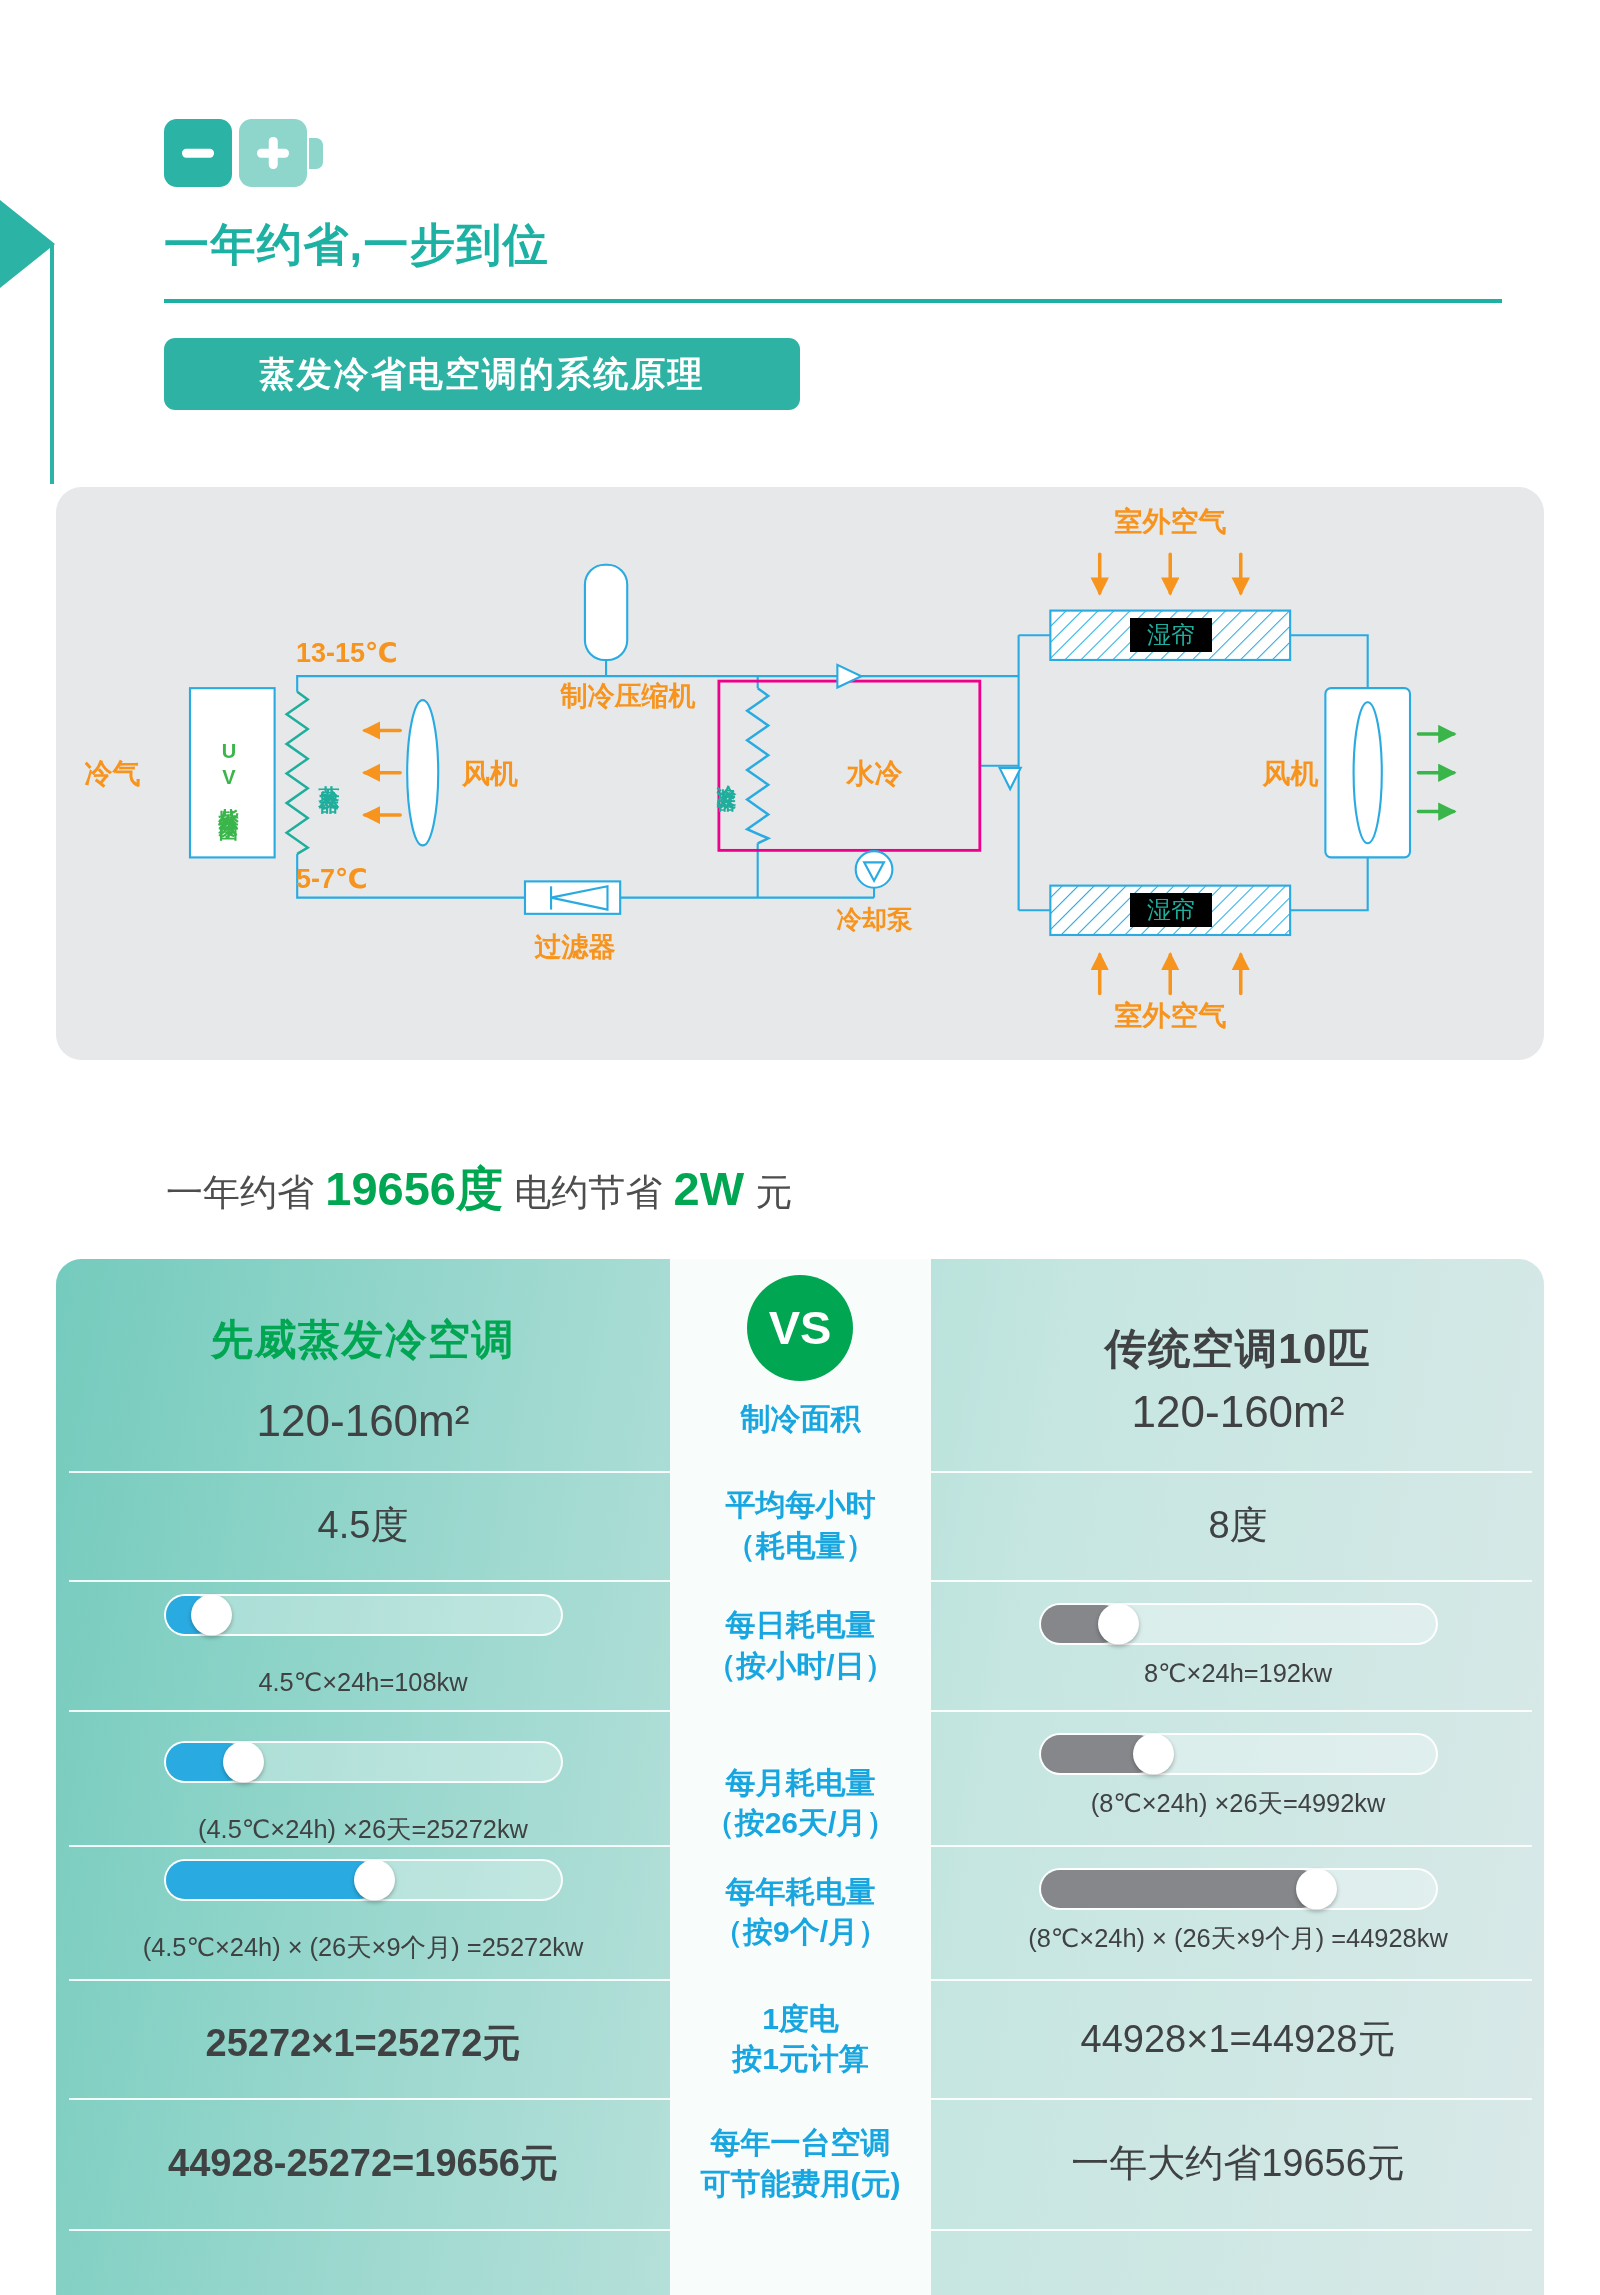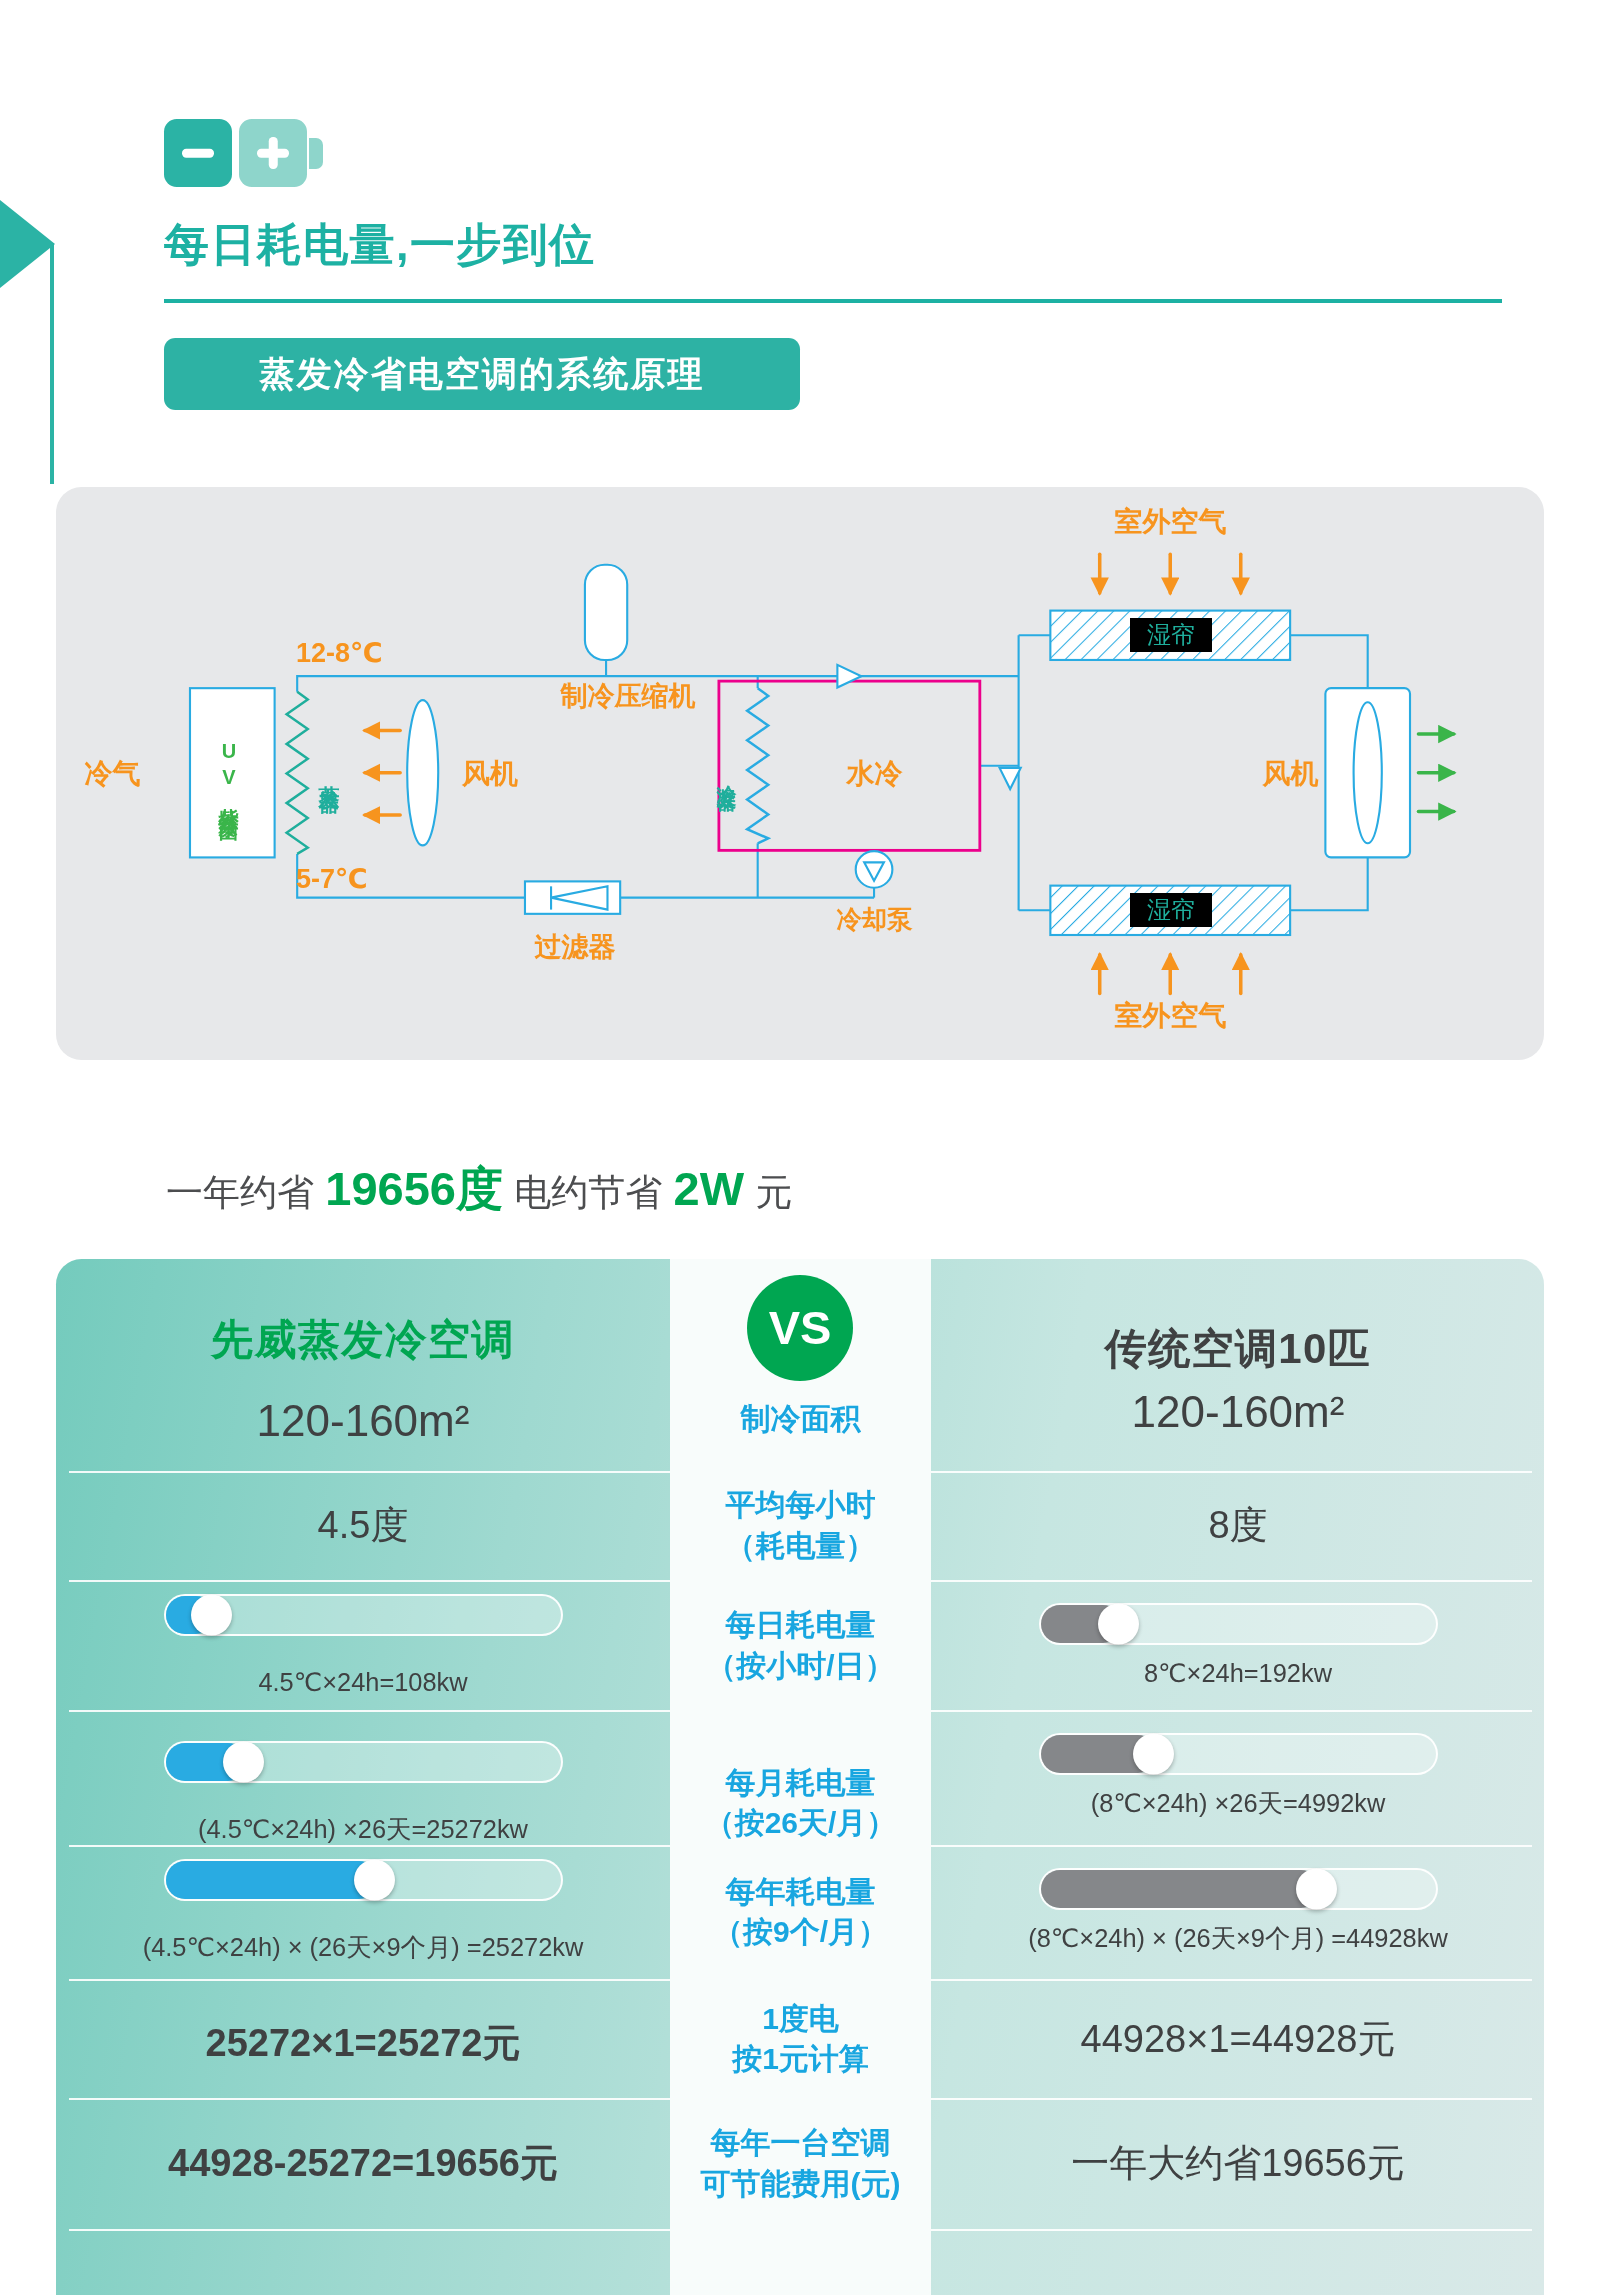--- a/index.html
+++ b/index.html
@@ -73,21 +73,21 @@
     <div class="bat-b">
         <span class="bar-h"></span>
         <span class="bar-v"></span>
       </div>
     <div class="bat-nub"></div>
   </div>
 
   <div class="ribbon-arrow"></div>
   <div class="ribbon-line"></div>
 
-  <h1 class="page-title">每日耗电量,一步到位</h1>
+  <h1 class="page-title">一年约省,一步到位</h1>
   <div class="title-underline"></div>
   <div class="section-badge">蒸发冷省电空调的系统原理</div>
 
   <div class="panel">
     <svg width="1488" height="573" viewBox="0 0 2110 812">
       <defs>
         <pattern id="hatch" width="16" height="16" patternUnits="userSpaceOnUse" patternTransform="rotate(45)">
           <line x1="0" y1="0" x2="0" y2="16" stroke="#29abe2" stroke-width="3"></line>
         </pattern>
         <marker id="ah-o" markerWidth="30" markerHeight="30" refX="22" refY="13" orient="auto" markerUnits="userSpaceOnUse">
@@ -167,21 +167,21 @@
         <line x1="1932" y1="350" x2="1982" y2="350" marker-end="url(#ah-g)"></line>
         <line x1="1932" y1="405" x2="1982" y2="405" marker-end="url(#ah-g)"></line>
         <line x1="1932" y1="460" x2="1982" y2="460" marker-end="url(#ah-g)"></line>
       </g>
     </svg>
 
     <div class="dlabel" style="left:14px;top:272px;width:85px;font-size:28px;">冷气</div>
     <div class="dlabel vtext" style="left:162px;top:212px;height:150px;font-size:20px;color:#3ab54a;">UV紫外灯杀菌</div>
     <div class="dlabel vtext" style="left:262px;top:217px;height:141px;font-size:21px;color:#1fae9c;">蒸发器</div>
     <div class="dlabel" style="left:388px;top:272px;width:92px;font-size:28px;">风机</div>
-    <div class="dlabel" style="left:240px;top:152px;width:127px;font-size:27px;text-align:left;">12-8℃</div>
+    <div class="dlabel" style="left:240px;top:152px;width:127px;font-size:27px;text-align:left;">13-15℃</div>
     <div class="dlabel" style="left:240px;top:378px;width:113px;font-size:27px;text-align:left;">5-7℃</div>
     <div class="dlabel" style="left:466px;top:195px;width:212px;font-size:27px;">制冷压缩机</div>
     <div class="dlabel" style="left:459px;top:446px;width:120px;font-size:27px;">过滤器</div>
     <div class="dlabel vtext" style="left:660px;top:224px;height:127px;font-size:20px;color:#1fae9c;">冷凝器</div>
     <div class="dlabel" style="left:762px;top:272px;width:113px;font-size:28px;">水冷</div>
     <div class="dlabel" style="left:748px;top:419px;width:141px;font-size:25.4px;">冷却泵</div>
     <div class="chip" style="left:1074px;top:131px;width:82px;height:34px;font-size:24px;">湿帘</div>
     <div class="chip" style="left:1074px;top:406px;width:82px;height:34px;font-size:24px;">湿帘</div>
     <div class="dlabel" style="left:1037px;top:20px;width:155px;font-size:28px;">室外空气</div>
     <div class="dlabel" style="left:1037px;top:514px;width:155px;font-size:28px;">室外空气</div>

